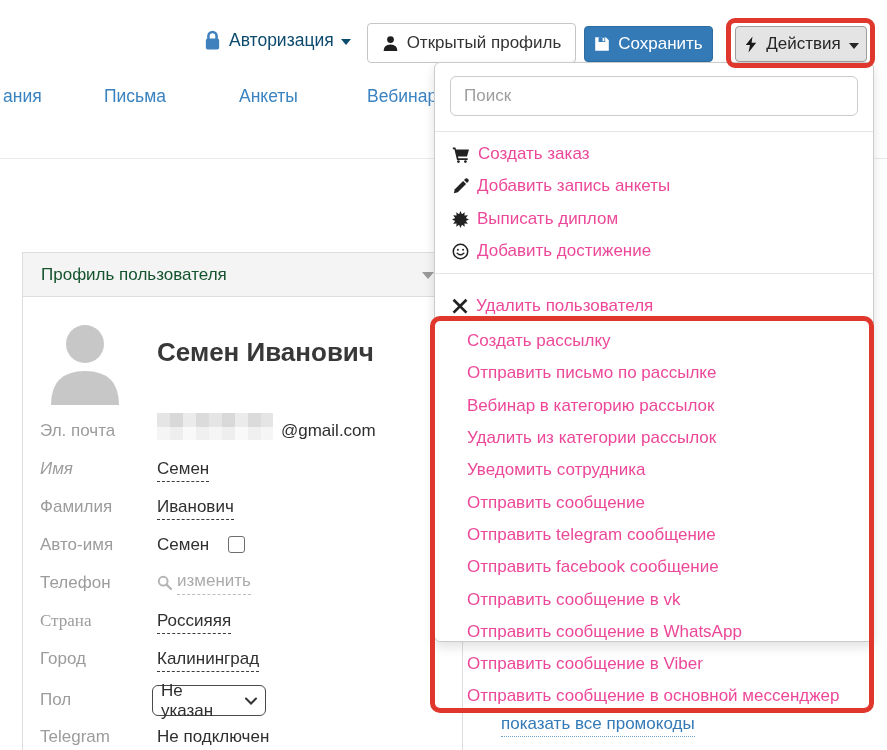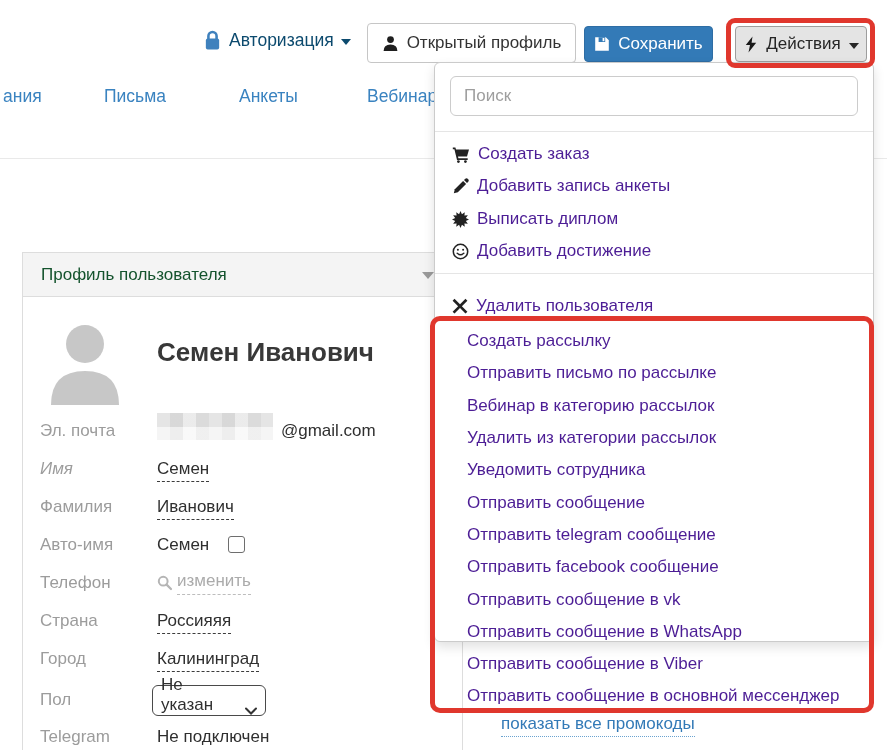--- a/index.html
+++ b/index.html
@@ -31,29 +31,29 @@
   .uname{left:157px;top:337px;font-size:26px;font-weight:bold;color:#383838;z-index:3;white-space:nowrap;}
   .row-label{left:40px;color:#9c9c9c;font-size:17px;z-index:3;white-space:nowrap;}
   .row-value{left:157px;color:#2f2f2f;font-size:17px;z-index:3;white-space:nowrap;}
   .dashed{border-bottom:1.5px dashed #3c3c3c;padding-bottom:3px;}
   .muted-link{color:#ababab;border-bottom:1.5px dashed #bdbdbd;padding-bottom:3px;}
   .blur-block{left:157px;top:413px;width:116px;height:27px;z-index:3;
     background:
       repeating-linear-gradient(0deg, rgba(255,255,255,.45) 0 13px, rgba(0,0,0,0.035) 13px 27px),
       repeating-linear-gradient(90deg,#ededed 0 13px,#e0e0e0 13px 26px,#f4f4f4 26px 39px,#e3e3e3 39px 52px);}
   .checkbox{left:228px;top:536px;width:15px;height:15px;border:1.6px solid #6e6e6e;border-radius:3px;background:#fff;z-index:3;cursor:pointer;}
-  .select{left:152px;top:685px;width:114px;height:31px;border:1.6px solid #4a4a4a;border-radius:6px;background:#fff;display:flex;align-items:flex-end;box-sizing:border-box;z-index:3;cursor:pointer;font-size:17px;color:#2f2f2f;padding:0 8px;gap:8px;}
+  .select{left:152px;top:685px;width:114px;height:31px;border:1.6px solid #4a4a4a;border-radius:6px;background:#fff;display:flex;align-items:center;box-sizing:border-box;z-index:3;cursor:pointer;font-size:17px;color:#2f2f2f;padding:0 8px;gap:8px;}
   .phone-row{left:157px;top:571px;display:flex;align-items:center;gap:4px;z-index:3;font-size:17px;}
 
   
   .dropdown{left:434px;top:62px;width:440px;height:580px;background:#fff;border:1px solid #cbcbcb;border-radius:6px;box-shadow:0 5px 12px rgba(0,0,0,.12);box-sizing:border-box;z-index:10;}
   .dd-search{position:absolute;left:15px;top:13px;width:408px;height:40px;border:1px solid #ccc;border-radius:6px;box-sizing:border-box;font-size:17px;color:#333;padding:0 13px;outline:none;font-family:"Liberation Sans",sans-serif;}
   .dd-search::placeholder{color:#9e9e9e;}
   .dd-divider{position:absolute;left:0;width:100%;height:1px;background:#e5e5e5;}
-  .dd-item{position:absolute;left:0;width:100%;height:32px;display:flex;align-items:center;gap:8px;padding-left:17px;box-sizing:border-box;font-size:17px;color:#4c1d95;cursor:pointer;white-space:nowrap;}
+  .dd-item{position:absolute;left:0;width:100%;height:32px;display:flex;align-items:center;gap:8px;padding-left:17px;box-sizing:border-box;font-size:17px;color:#ec4899;cursor:pointer;white-space:nowrap;}
   .dd-item.noicon{padding-left:32px;}
   .hl-menu{left:430px;top:316px;width:444px;height:397px;border:5px solid #e0372d;border-radius:10px;box-sizing:border-box;z-index:30;pointer-events:none;}
 
   
   .promo-link{left:501px;top:714px;color:#337ab7;font-size:17px;border-bottom:1.5px dotted #6ba3d0;padding-bottom:2px;z-index:5;cursor:pointer;white-space:nowrap;}
 
   svg{display:block;}
 </style>
 </head>
 <body>
@@ -142,21 +142,21 @@
   <div class="abs phone-row">
     <span>
       <svg width="16" height="16" viewBox="0 0 16 16">
         <circle cx="6.2" cy="6.2" r="4.4" fill="none" stroke="#b5b5b5" stroke-width="2"></circle>
         <line x1="9.6" y1="9.6" x2="14" y2="14" stroke="#b5b5b5" stroke-width="2.2" stroke-linecap="round"></line>
       </svg>
     </span>
     <span class="muted-link">изменить</span>
   </div>
 
-  <div class="abs row-label" style="top:611px;">Страна</div>
+  <div class="abs row-label" style="top:611px;font-family:Liberation Serif, serif;">Страна</div>
   <div class="abs row-value" style="top:611px;"><span class="dashed">Россияяя</span></div>
 
   <div class="abs row-label" style="top:649px;">Город</div>
   <div class="abs row-value" style="top:649px;"><span class="dashed">Калининград</span></div>
 
   <div class="abs row-label" style="top:690px;">Пол</div>
   <div class="abs select">
     <span>Не указан</span>
     <span>
       <svg width="12" height="8" viewBox="0 0 12 8">

